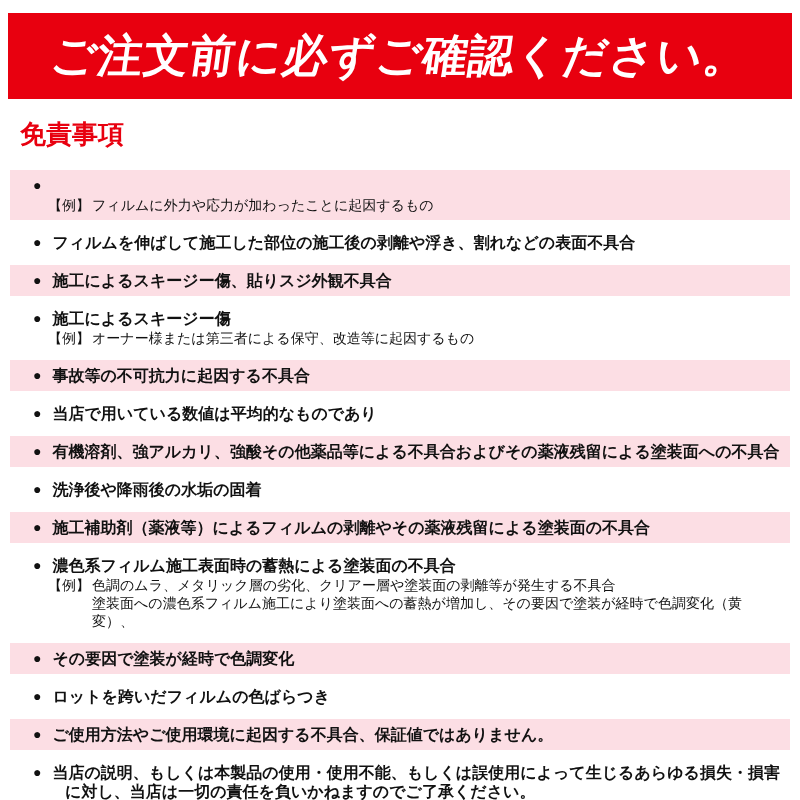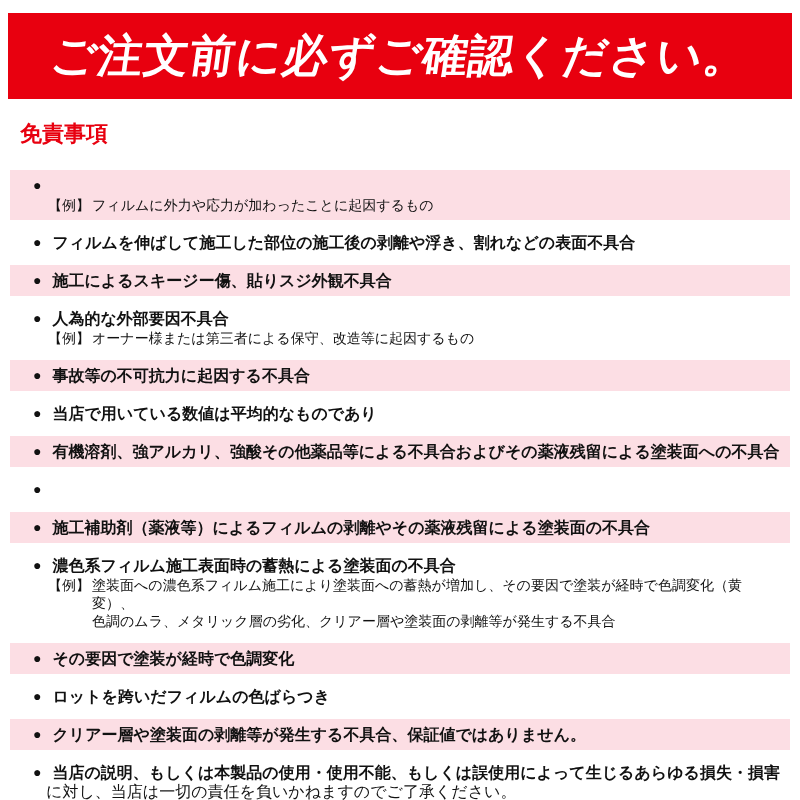--- a/index.html
+++ b/index.html
@@ -26,21 +26,21 @@
     font-size: 45px;
     letter-spacing: 1px;
     transform: skewX(-8deg);
     white-space: nowrap;
   }
   .section-title {
     margin: 19px 0 0 20px;
     height: 32px;
     line-height: 32px;
     color: #e8000f;
-    font-size: 22px;
+    font-size: 26px;
     font-weight: bold;
   }
   .list {
     margin: 20px 10px 0 10px;
   }
   .item {
     margin-bottom: 7px;
     padding: 6px 8px 6px 23px;
   }
   .item.pink {
@@ -54,23 +54,23 @@
     line-height: 19px;
   }
   .bullet {
     flex: 0 0 auto;
     font-size: 14px;
     line-height: 19px;
     margin-right: 11px;
   }
   .cont {
     font-size: 16px;
-    font-weight: normal;
+    font-weight: bold;
     line-height: 19px;
-    margin-left: 13px;
+    margin-left: 32px;
   }
   .example {
     display: flex;
     margin-left: 15px;
     margin-top: 1px;
     font-size: 14px;
     line-height: 18px;
     font-weight: normal;
   }
   .ex-label {
@@ -114,21 +114,21 @@
   <div class="item pink">
     <div class="main">
       <span class="bullet">●</span>
       <span>施工によるスキージー傷、貼りスジ外観不具合</span>
     </div>
   </div>
 
   <div class="item">
     <div class="main">
       <span class="bullet">●</span>
-      <span>人為的な外部要因不具合</span>
+      <span>施工によるスキージー傷</span>
     </div>
     <div class="example">
       <span class="ex-label">【例】</span>
       <div class="ex-lines">
         <div>オーナー様または第三者による保守、改造等に起因するもの</div>
       </div>
     </div>
   </div>
 
   <div class="item pink">
@@ -148,40 +148,41 @@
   <div class="item pink">
     <div class="main">
       <span class="bullet">●</span>
       <span>有機溶剤、強アルカリ、強酸その他薬品等による不具合およびその薬液残留による塗装面への不具合</span>
     </div>
   </div>
 
   <div class="item">
     <div class="main">
       <span class="bullet">●</span>
+      <span>洗浄後や降雨後の水垢の固着</span>
     </div>
   </div>
 
   <div class="item pink">
     <div class="main">
       <span class="bullet">●</span>
       <span>施工補助剤（薬液等）によるフィルムの剥離やその薬液残留による塗装面の不具合</span>
     </div>
   </div>
 
   <div class="item">
     <div class="main">
       <span class="bullet">●</span>
       <span>濃色系フィルム施工表面時の蓄熱による塗装面の不具合</span>
     </div>
     <div class="example">
       <span class="ex-label">【例】</span>
       <div class="ex-lines">
+        <div>色調のムラ、メタリック層の劣化、クリアー層や塗装面の剥離等が発生する不具合</div>
         <div>塗装面への濃色系フィルム施工により塗装面への蓄熱が増加し、その要因で塗装が経時で色調変化（黄変）、</div>
-        <div>色調のムラ、メタリック層の劣化、クリアー層や塗装面の剥離等が発生する不具合</div>
       </div>
     </div>
   </div>
 
   <div class="item pink">
     <div class="main">
       <span class="bullet">●</span>
       <span>その要因で塗装が経時で色調変化</span>
     </div>
   </div>
@@ -189,21 +190,21 @@
   <div class="item">
     <div class="main">
       <span class="bullet">●</span>
       <span>ロットを跨いだフィルムの色ばらつき</span>
     </div>
   </div>
 
   <div class="item pink">
     <div class="main">
       <span class="bullet">●</span>
-      <span>クリアー層や塗装面の剥離等が発生する不具合、保証値ではありません。</span>
+      <span>ご使用方法やご使用環境に起因する不具合、保証値ではありません。</span>
     </div>
   </div>
 
   <div class="item">
     <div class="main">
       <span class="bullet">●</span>
       <span>当店の説明、もしくは本製品の使用・使用不能、もしくは誤使用によって生じるあらゆる損失・損害</span>
     </div>
     <div class="cont">に対し、当店は一切の責任を負いかねますのでご了承ください。</div>
   </div>

